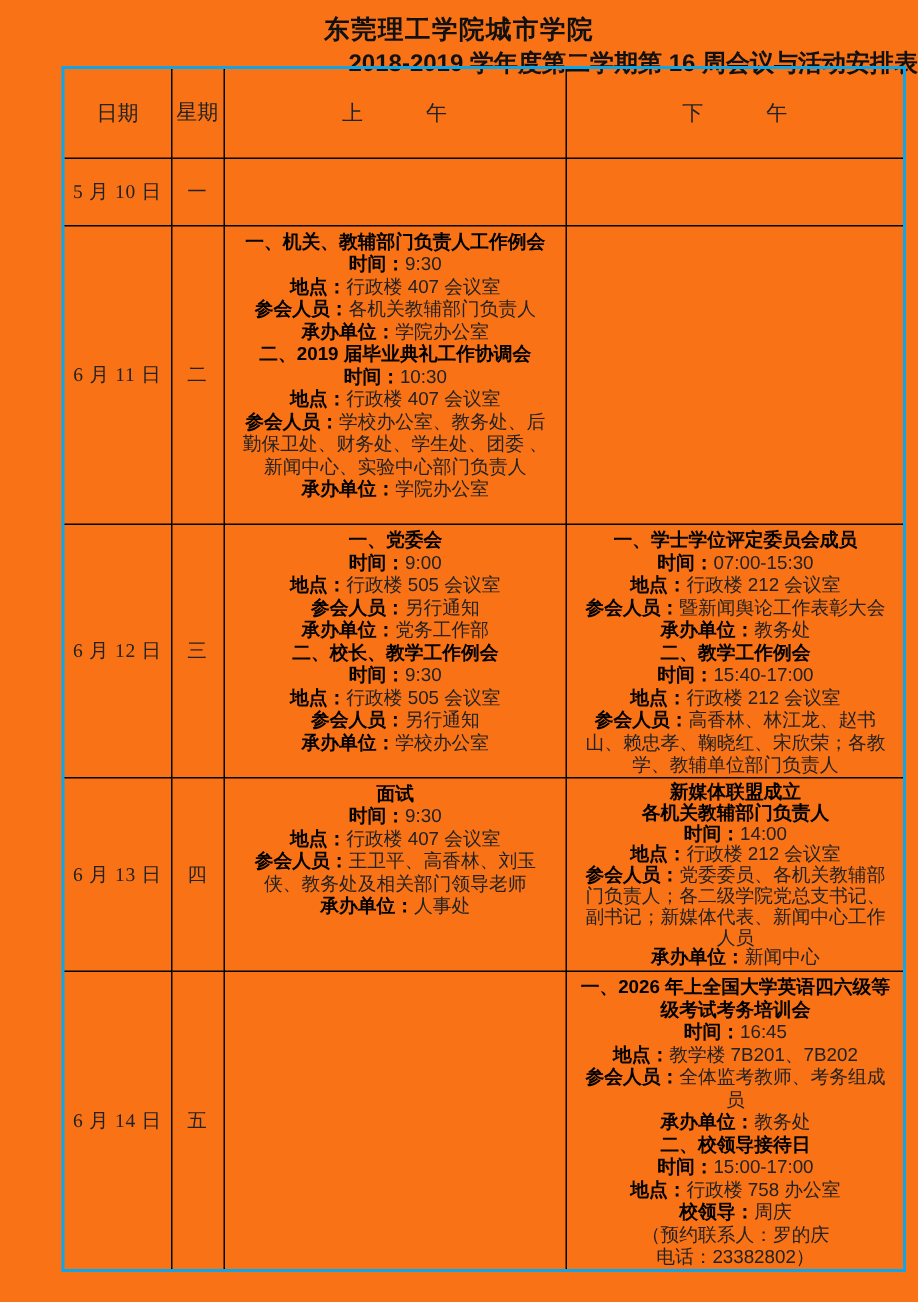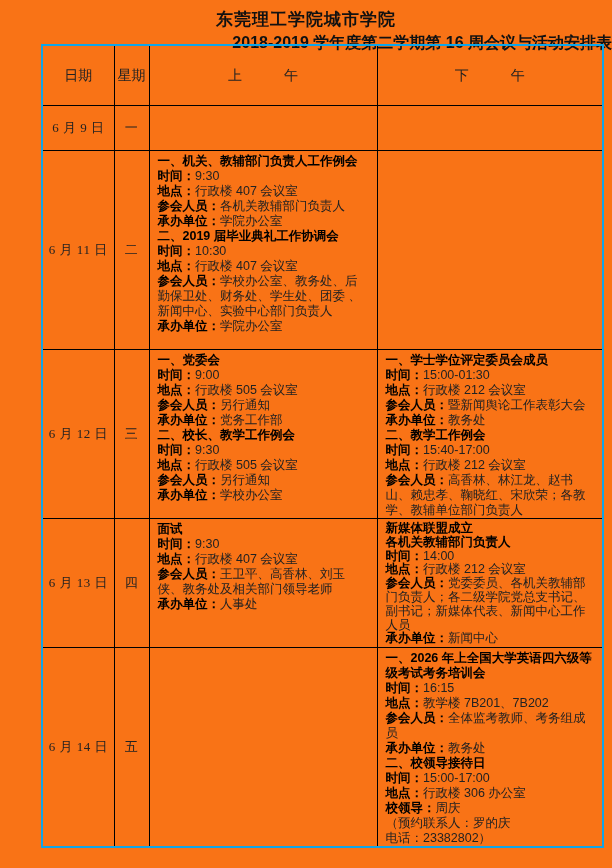--- a/index.html
+++ b/index.html
@@ -29,21 +29,21 @@
   }
   .hdr-weekday{padding:0 0;line-height:20px;}
   .date-cell,.weekday-cell{
     font-size:13px;color:#222;text-align:center;vertical-align:middle;
     letter-spacing:0.5px;padding:0;
   }
   .content-cell{
     vertical-align:top;padding:3px 7px 0 8px;
     font-size:12.5px;line-height:15px;color:#222;
   }
-  .content-cell .line{min-height:1px;}
+  .content-cell .line{min-height:1px;text-align:center;}
   .heading,.lbl{
     font-weight:bold;color:#000;
     font-family:"Liberation Sans","DejaVu Sans",sans-serif;
   }
   .val{font-family:Liberation Sans, sans-serif;}
   
   td.compact{line-height:13.8px;}
 </style>
 </head>
 <body>
@@ -64,21 +64,21 @@
     <thead>
       <tr>
         <th class="hdr">日期</th>
         <th class="hdr hdr-weekday">星期</th>
         <th class="hdr">上　　　午</th>
         <th class="hdr">下　　　午</th>
       </tr>
     </thead>
     <tbody>
         <tr style="height: 45px;">
-          <td class="date-cell">6 月 9 日</td>
+          <td class="date-cell">5 月 10 日</td>
           <td class="weekday-cell">一</td>
           <td class="content-cell"></td>
           <td class="content-cell"></td>
         </tr>
         <tr style="height: 199px;">
           <td class="date-cell">6 月 11 日</td>
           <td class="weekday-cell">二</td>
           <td class="content-cell">
             <div class="line heading"><span class="lbl">一、机关、教辅部门负责人工作例会</span></div>
             <div class="line"><span class="lbl">时间：</span><span class="val">9:30</span></div>
@@ -103,21 +103,21 @@
             <div class="line"><span class="lbl">参会人员：</span><span class="val">另行通知</span></div>
             <div class="line"><span class="lbl">承办单位：</span><span class="val">党务工作部</span></div>
             <div class="line heading"><span class="lbl">二、校长、教学工作例会</span></div>
             <div class="line"><span class="lbl">时间：</span><span class="val">9:30</span></div>
             <div class="line"><span class="lbl">地点：</span><span class="val">行政楼 505 会议室</span></div>
             <div class="line"><span class="lbl">参会人员：</span><span class="val">另行通知</span></div>
             <div class="line"><span class="lbl">承办单位：</span><span class="val">学校办公室</span></div>
           </td>
           <td class="content-cell">
             <div class="line heading"><span class="lbl">一、学士学位评定委员会成员</span></div>
-            <div class="line"><span class="lbl">时间：</span><span class="val">15:00-01:30</span></div>
+            <div class="line"><span class="lbl">时间：</span><span class="val">07:00-15:30</span></div>
             <div class="line"><span class="lbl">地点：</span><span class="val">行政楼 212 会议室</span></div>
             <div class="line"><span class="lbl">参会人员：</span><span class="val">暨新闻舆论工作表彰大会</span></div>
             <div class="line"><span class="lbl">承办单位：</span><span class="val">教务处</span></div>
             <div class="line heading"><span class="lbl">二、教学工作例会</span></div>
             <div class="line"><span class="lbl">时间：</span><span class="val">15:40-17:00</span></div>
             <div class="line"><span class="lbl">地点：</span><span class="val">行政楼 212 会议室</span></div>
             <div class="line"><span class="lbl">参会人员：</span><span class="val">高香林、林江龙、赵书山、赖忠孝、鞠晓红、宋欣荣；各教学、教辅单位部门负责人</span></div>
           </td>
         </tr>
         <tr style="height: 129px;">
@@ -138,27 +138,27 @@
             <div class="line"><span class="lbl">参会人员：</span><span class="val">党委委员、各机关教辅部门负责人；各二级学院党总支书记、副书记；新媒体代表、新闻中心工作人员</span></div>
             <div class="line"><span class="lbl">承办单位：</span><span class="val">新闻中心</span></div>
           </td>
         </tr>
         <tr style="height: 193px;">
           <td class="date-cell">6 月 14 日</td>
           <td class="weekday-cell">五</td>
           <td class="content-cell"></td>
           <td class="content-cell">
             <div class="line heading"><span class="lbl">一、2026 年上全国大学英语四六级等级考试考务培训会</span></div>
-            <div class="line"><span class="lbl">时间：</span><span class="val">16:15</span></div>
+            <div class="line"><span class="lbl">时间：</span><span class="val">16:45</span></div>
             <div class="line"><span class="lbl">地点：</span><span class="val">教学楼 7B201、7B202</span></div>
             <div class="line"><span class="lbl">参会人员：</span><span class="val">全体监考教师、考务组成员</span></div>
             <div class="line"><span class="lbl">承办单位：</span><span class="val">教务处</span></div>
             <div class="line heading"><span class="lbl">二、校领导接待日</span></div>
             <div class="line"><span class="lbl">时间：</span><span class="val">15:00-17:00</span></div>
-            <div class="line"><span class="lbl">地点：</span><span class="val">行政楼 306 办公室</span></div>
+            <div class="line"><span class="lbl">地点：</span><span class="val">行政楼 758 办公室</span></div>
             <div class="line"><span class="lbl">校领导：</span><span class="val">周庆</span></div>
             <div class="line"><span class="val">（预约联系人：罗的庆</span></div>
             <div class="line"><span class="val">电话：23382802）</span></div>
           </td>
         </tr>
       </tbody>
   </table>
 </div>
 
 </body></html>

